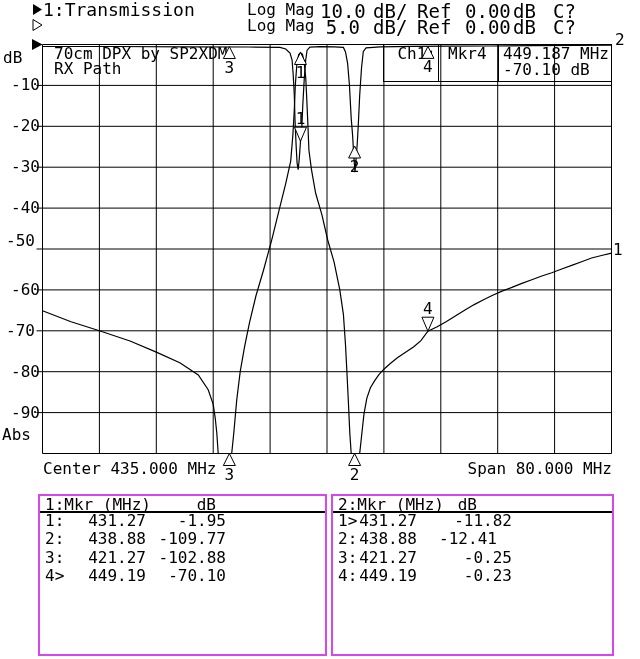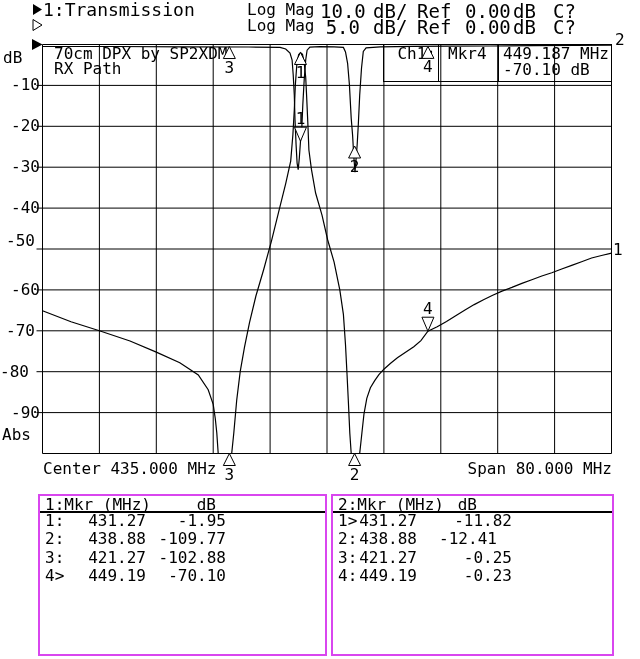--- a/index.html
+++ b/index.html
@@ -41,21 +41,21 @@
   <span class="t" style="left:3px;top:51px">dB</span>
   <span class="t" style="left:2px;top:428px">Abs</span>
 
   <span class="t" style="left:6px;top:78px;width:34px;text-align:right">-10</span>
   <span class="t" style="left:6px;top:119px;width:34px;text-align:right">-20</span>
   <span class="t" style="left:6px;top:160px;width:34px;text-align:right">-30</span>
   <span class="t" style="left:6px;top:201px;width:34px;text-align:right">-40</span>
   <span class="t" style="left:6px;top:234px;width:34px;text-align:left">-50</span>
   <span class="t" style="left:6px;top:283px;width:34px;text-align:right">-60</span>
   <span class="t" style="left:6px;top:324px;width:34px;text-align:left">-70</span>
-  <span class="t" style="left:0;top:365px;width:34px;text-align:left">-80</span>
+  <span class="t" style="left:6px;top:365px;width:34px;text-align:right">-80</span>
   <span class="t" style="left:6px;top:406px;width:34px;text-align:right">-90</span>
 
   <span class="t" style="left:43px;top:462px">Center 435.000 MHz</span>
   <span class="t" style="left:467px;top:462px;width:145px;text-align:right">Span 80.000 MHz</span>
 
   <span class="t" style="left:613px;top:243px">1</span>
   <span class="t" style="left:615px;top:33px">2</span>
 
   <div class="box" style="left:383px;top:44px;width:227px;height:36px">
     <div class="vdiv" style="left:54px"></div>

